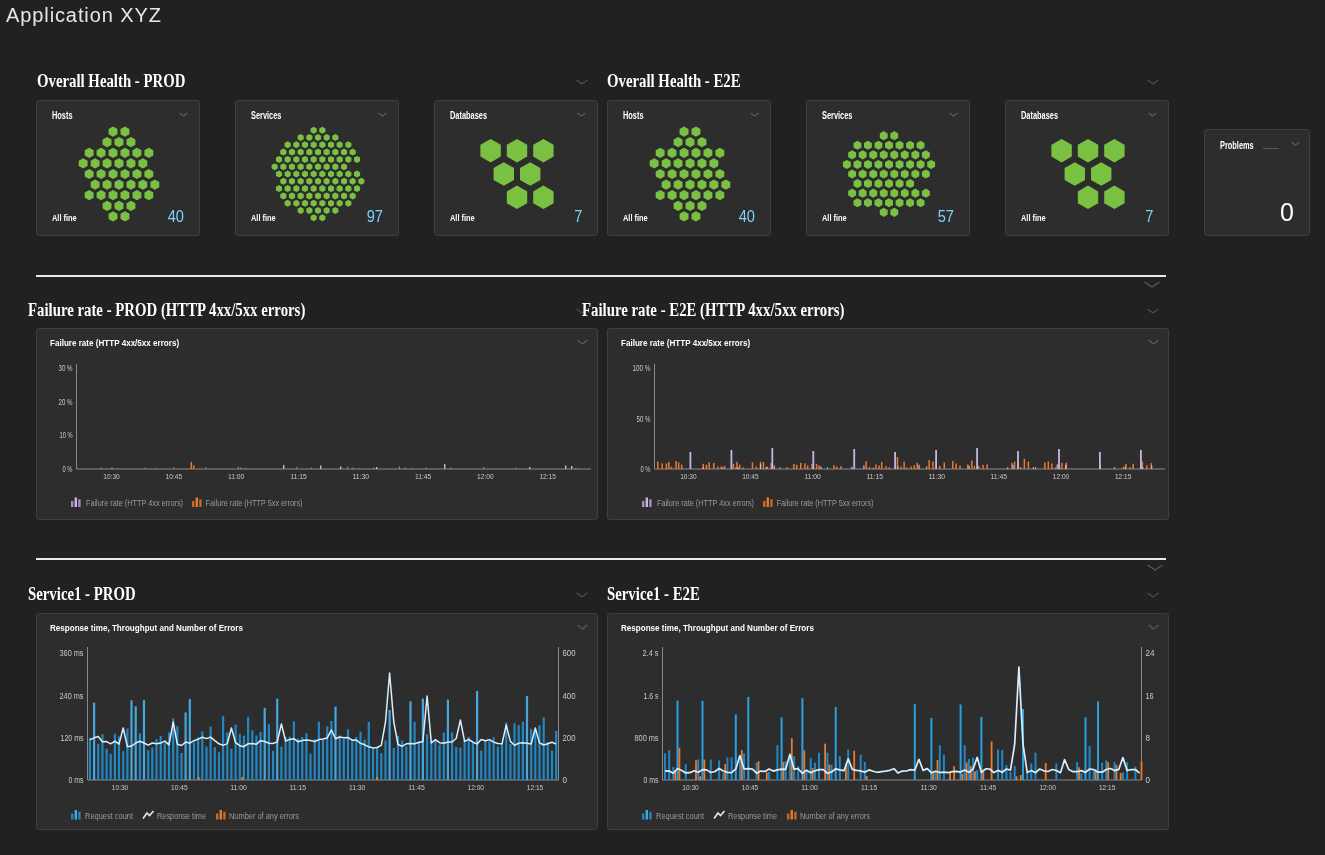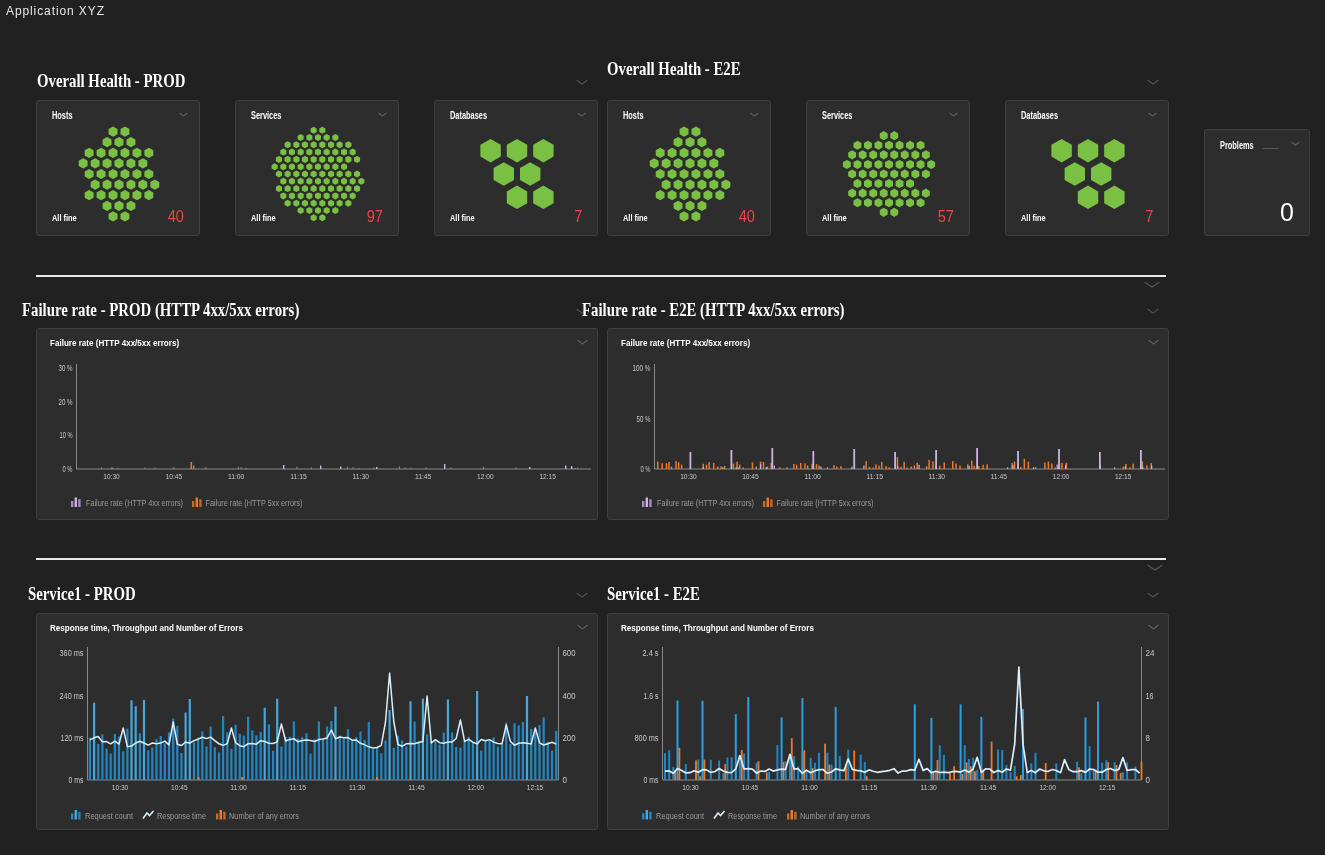--- a/index.html
+++ b/index.html
@@ -1,28 +1,28 @@
 <!DOCTYPE html>
 <html><head><meta charset="utf-8"><style>
 * { margin:0; padding:0; box-sizing:border-box; }
 html,body { width:1325px; height:855px; background:#212121; overflow:hidden;
   font-family:"Liberation Sans", sans-serif; position:relative; transform:translateZ(0); }
 .tile { position:absolute; background:#2d2d2d; border:1px solid #3f3f3f; border-radius:3px; }
-.num { position:absolute; right:15px; bottom:8.5px; font-size:17px; color:#ef4444;text-align:right; }
+.num { position:absolute; right:15px; bottom:8.5px; font-size:17px; color:#7dd3fc;text-align:right; }
 .h2 { position:absolute;font-family:Liberation Serif, serif; }
 svg text { font-family:"Liberation Sans", sans-serif; }
 .divider { position:absolute; height:2px; background:#e9e9e9; }
 </style></head><body>
-<div style="position:absolute;left:6px;top:4px;font-size:12px;letter-spacing:0.9px;color:#e6e6e6">Application XYZ</div>
+<div style="position:absolute;left:6px;top:4px;font-size:20px;letter-spacing:0.9px;color:#e6e6e6">Application XYZ</div>
 
 <div class="h2" style="left:37px;top:71px"><span style="display:inline-block;transform:scaleX(0.8) translateZ(0);transform-origin:0 50%;font-size:18.5px;font-weight:bold;color:#fff;white-space:nowrap">Overall Health - PROD</span></div>
 <svg style="position:absolute;left:576px;top:79px" width="12" height="7">
     <polyline points="0.5,1 6.0,5 11.5,1" fill="none" stroke="#4f4f4f" stroke-width="1.2"></polyline>
   </svg>
-<div class="h2" style="left:607px;top:59px"><span style="display:inline-block;transform:scaleX(0.8) translateZ(0);transform-origin:0 50%;font-size:18.5px;font-weight:bold;color:#fff;white-space:nowrap">Overall Health - E2E</span></div>
+<div class="h2" style="left:607px;top:71px"><span style="display:inline-block;transform:scaleX(0.8) translateZ(0);transform-origin:0 50%;font-size:18.5px;font-weight:bold;color:#fff;white-space:nowrap">Overall Health - E2E</span></div>
 <svg style="position:absolute;left:1147px;top:79px" width="12" height="7">
     <polyline points="0.5,1 6.0,5 11.5,1" fill="none" stroke="#4f4f4f" stroke-width="1.2"></polyline>
   </svg>
 
 <div class="tile" style="left:36px;top:100px;width:164px;height:136px">
  <div style="position:absolute;left:15px;top:4px"><span style="display:inline-block;transform:scaleX(0.74) translateZ(0);transform-origin:0 50%;font-size:10px;font-weight:bold;color:#fff;white-space:nowrap">Hosts</span></div>
  <svg style="position:absolute;left:142px;top:11px" width="9" height="6">
       <polyline points="0.5,1 4.5,4 8.5,1" fill="none" stroke="#5d5d5d" stroke-width="1.2"></polyline>
     </svg>
  <svg style="position:absolute;left:0;top:0" width="164" height="136">
@@ -341,21 +341,21 @@
       <polyline points="0.5,1 4.5,4 8.5,1" fill="none" stroke="#5d5d5d" stroke-width="1.2"></polyline>
     </svg>
  <div style="position:absolute;right:15px;bottom:8px;font-size:25px;font-weight:300;color:#fff">0</div>
 </div>
 
 <div class="divider" style="left:36px;top:275px;width:1130px"></div>
 <svg style="position:absolute;left:1144px;top:281px" width="16" height="8">
     <polyline points="0.5,1 8.0,6 15.5,1" fill="none" stroke="#575757" stroke-width="1.3"></polyline>
   </svg>
 
-<div class="h2" style="left:22px;top:300px"><span style="display:inline-block;transform:scaleX(0.8) translateZ(0);transform-origin:0 50%;font-size:18.5px;font-weight:bold;color:#fff;white-space:nowrap">Failure rate - PROD (HTTP 4xx/5xx errors)</span></div>
+<div class="h2" style="left:28px;top:300px"><span style="display:inline-block;transform:scaleX(0.8) translateZ(0);transform-origin:0 50%;font-size:18.5px;font-weight:bold;color:#fff;white-space:nowrap">Failure rate - PROD (HTTP 4xx/5xx errors)</span></div>
 <svg style="position:absolute;left:576px;top:308px" width="12" height="7">
     <polyline points="0.5,1 6.0,5 11.5,1" fill="none" stroke="#4f4f4f" stroke-width="1.2"></polyline>
   </svg>
 <div class="h2" style="left:582px;top:300px"><span style="display:inline-block;transform:scaleX(0.8) translateZ(0);transform-origin:0 50%;font-size:18.5px;font-weight:bold;color:#fff;white-space:nowrap">Failure rate - E2E (HTTP 4xx/5xx errors)</span></div>
 <svg style="position:absolute;left:1147px;top:308px" width="12" height="7">
     <polyline points="0.5,1 6.0,5 11.5,1" fill="none" stroke="#4f4f4f" stroke-width="1.2"></polyline>
   </svg>
 
 <div class="tile" style="left:36px;top:328px;width:562px;height:192px">
  <div style="position:absolute;left:13px;top:3px"><span style="display:inline-block;transform:scaleX(0.85) translateZ(0);transform-origin:0 50%;font-size:9.5px;font-weight:bold;color:#fff;white-space:nowrap">Failure rate (HTTP 4xx/5xx errors)</span></div>

